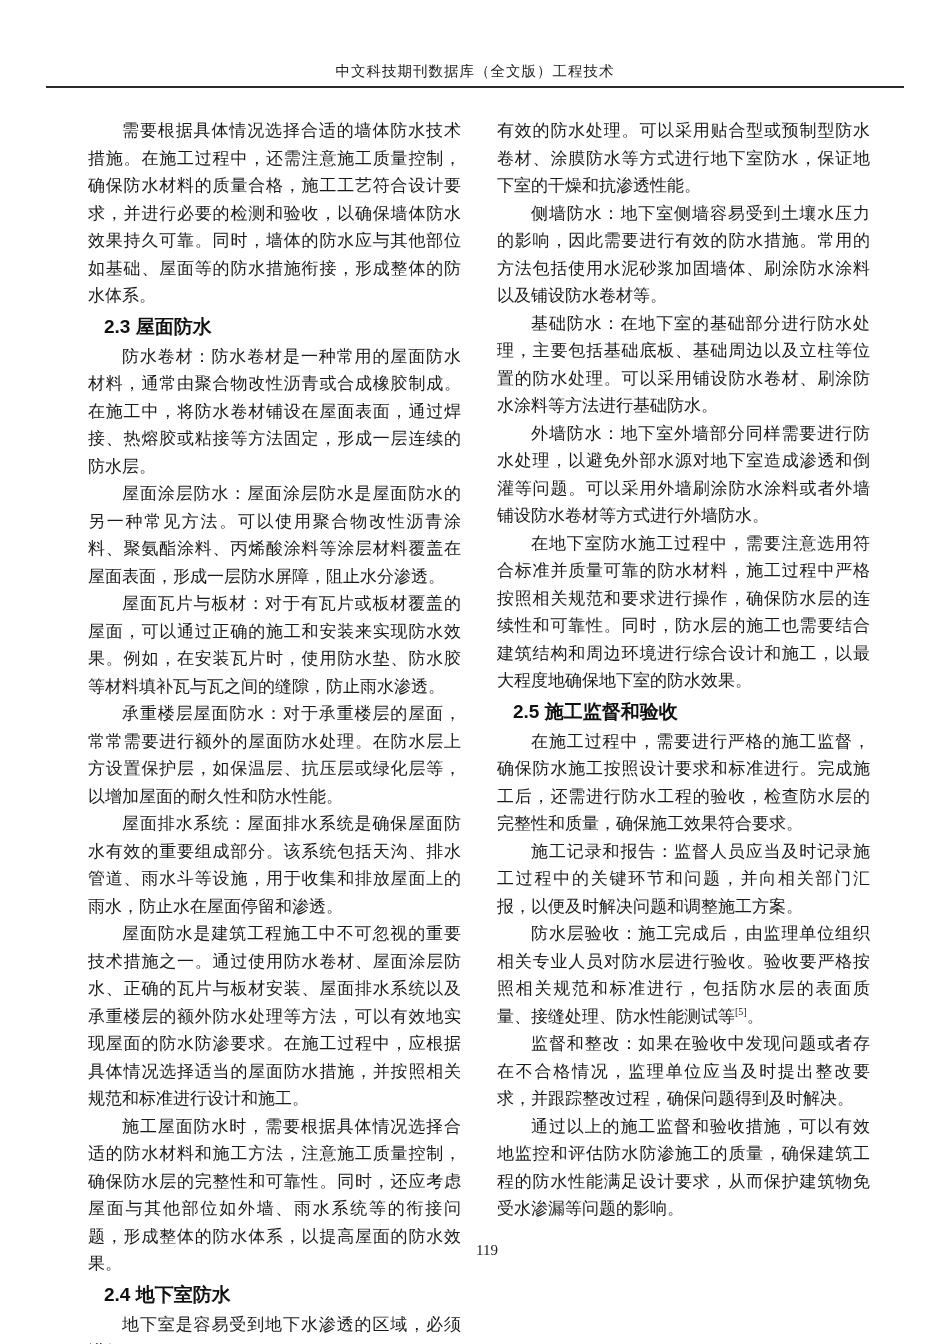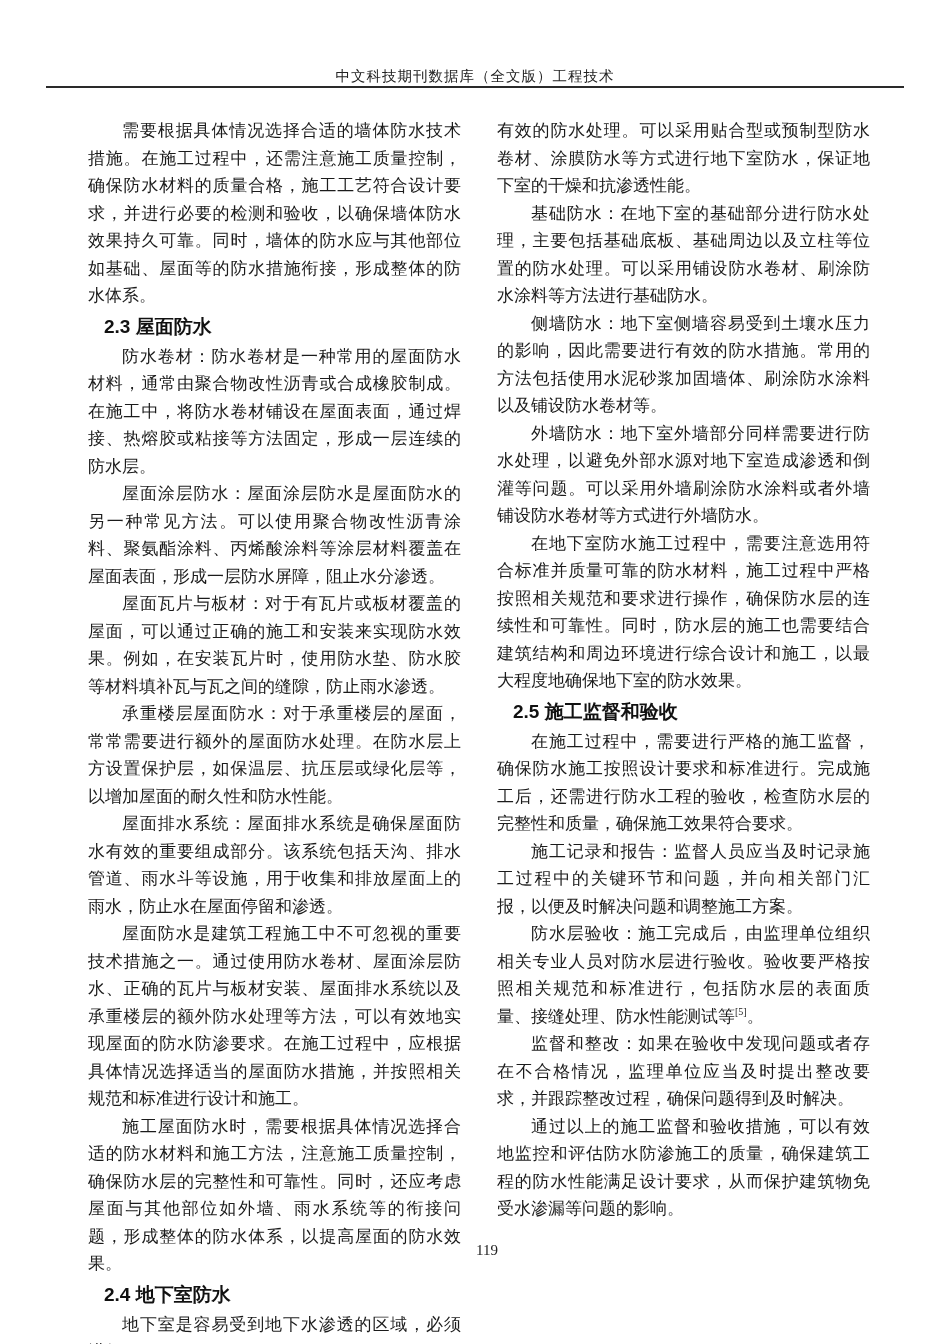--- a/index.html
+++ b/index.html
@@ -20,20 +20,21 @@
     position: absolute;
     top: 0;
     left: 46px;
     right: 46px;
     height: 88px;
     display: flex;
     align-items: flex-end;
     justify-content: center;
     box-sizing: border-box;
     border-bottom: 2px solid #2a2a2a;
+    padding-bottom: 5px;
     font-size: 14.5px;
     letter-spacing: 1px;
     color: #222;
   }
   .content {
     position: absolute;
     top: 117px;
     left: 88px;
     width: 782px;
     display: flex;
@@ -94,22 +95,22 @@
         <p>屋面瓦片与板材：对于有瓦片或板材覆盖的屋面，可以通过正确的施工和安装来实现防水效果。例如，在安装瓦片时，使用防水垫、防水胶等材料填补瓦与瓦之间的缝隙，防止雨水渗透。</p>
         <p>承重楼层屋面防水：对于承重楼层的屋面，常常需要进行额外的屋面防水处理。在防水层上方设置保护层，如保温层、抗压层或绿化层等，以增加屋面的耐久性和防水性能。</p>
         <p>屋面排水系统：屋面排水系统是确保屋面防水有效的重要组成部分。该系统包括天沟、排水管道、雨水斗等设施，用于收集和排放屋面上的雨水，防止水在屋面停留和渗透。</p>
         <p>屋面防水是建筑工程施工中不可忽视的重要技术措施之一。通过使用防水卷材、屋面涂层防水、正确的瓦片与板材安装、屋面排水系统以及承重楼层的额外防水处理等方法，可以有效地实现屋面的防水防渗要求。在施工过程中，应根据具体情况选择适当的屋面防水措施，并按照相关规范和标准进行设计和施工。</p>
         <p>施工屋面防水时，需要根据具体情况选择合适的防水材料和施工方法，注意施工质量控制，确保防水层的完整性和可靠性。同时，还应考虑屋面与其他部位如外墙、雨水系统等的衔接问题，形成整体的防水体系，以提高屋面的防水效果。</p>
         <h3 class="sec-heading">2.4 地下室防水</h3>
         <p>地下室是容易受到地下水渗透的区域，必须进行</p>
       </div>
     <div class="col" id="col-right">
         <p class="no-indent">有效的防水处理。可以采用贴合型或预制型防水卷材、涂膜防水等方式进行地下室防水，保证地下室的干燥和抗渗透性能。</p>
+        <p>侧墙防水：地下室侧墙容易受到土壤水压力的影响，因此需要进行有效的防水措施。常用的方法包括使用水泥砂浆加固墙体、刷涂防水涂料以及铺设防水卷材等。</p>
         <p>基础防水：在地下室的基础部分进行防水处理，主要包括基础底板、基础周边以及立柱等位置的防水处理。可以采用铺设防水卷材、刷涂防水涂料等方法进行基础防水。</p>
-        <p>侧墙防水：地下室侧墙容易受到土壤水压力的影响，因此需要进行有效的防水措施。常用的方法包括使用水泥砂浆加固墙体、刷涂防水涂料以及铺设防水卷材等。</p>
         <p>外墙防水：地下室外墙部分同样需要进行防水处理，以避免外部水源对地下室造成渗透和倒灌等问题。可以采用外墙刷涂防水涂料或者外墙铺设防水卷材等方式进行外墙防水。</p>
         <p>在地下室防水施工过程中，需要注意选用符合标准并质量可靠的防水材料，施工过程中严格按照相关规范和要求进行操作，确保防水层的连续性和可靠性。同时，防水层的施工也需要结合建筑结构和周边环境进行综合设计和施工，以最大程度地确保地下室的防水效果。</p>
         <h3 class="sec-heading">2.5 施工监督和验收</h3>
         <p>在施工过程中，需要进行严格的施工监督，确保防水施工按照设计要求和标准进行。完成施工后，还需进行防水工程的验收，检查防水层的完整性和质量，确保施工效果符合要求。</p>
         <p>施工记录和报告：监督人员应当及时记录施工过程中的关键环节和问题，并向相关部门汇报，以便及时解决问题和调整施工方案。</p>
         <p><span>防水层验收：施工完成后，由监理单位组织相关专业人员对防水层进行验收。验收要严格按照相关规范和标准进行，包括防水层的表面质量、接缝处理、防水性能测试等</span><sup class="cite">[5]</sup><span>。</span></p>
         <p>监督和整改：如果在验收中发现问题或者存在不合格情况，监理单位应当及时提出整改要求，并跟踪整改过程，确保问题得到及时解决。</p>
         <p>通过以上的施工监督和验收措施，可以有效地监控和评估防水防渗施工的质量，确保建筑工程的防水性能满足设计要求，从而保护建筑物免受水渗漏等问题的影响。</p>
       </div>
   </div>

